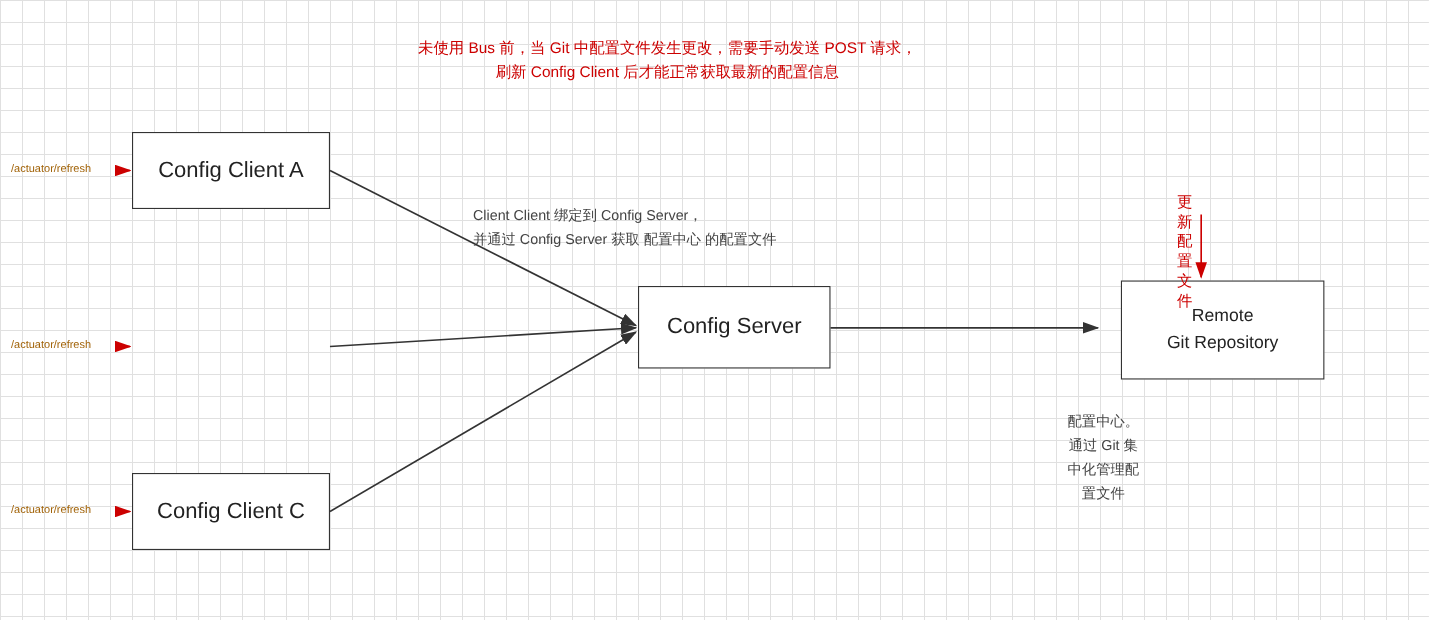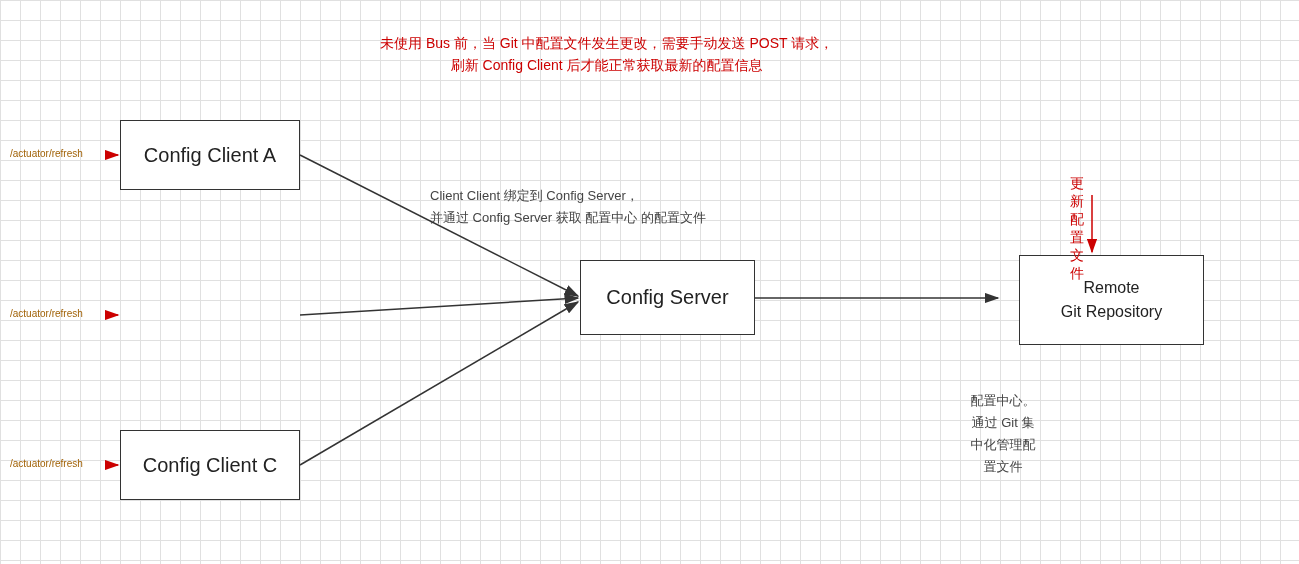--- a/index.html
+++ b/index.html
@@ -128,21 +128,21 @@
       top: 185px;
       left: 430px;
       font-size: 13px;
       color: #444444;
       line-height: 1.7;
     }
 
     
     .bottom-annotation {
       position: absolute;
-      top: 390px;
+      top: 372px;
       left: 970px;
       font-size: 13px;
       color: #444444;
       line-height: 1.7;
       text-align: center;
     }
 
     
     .update-label {
       position: absolute;

